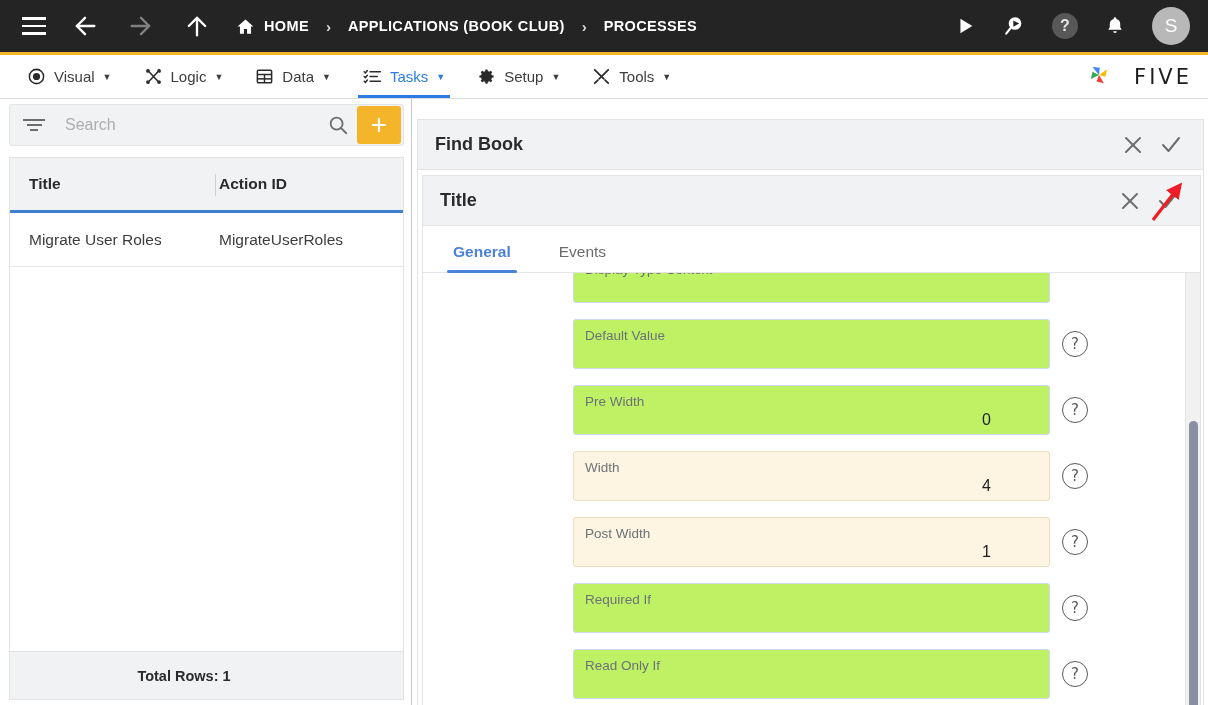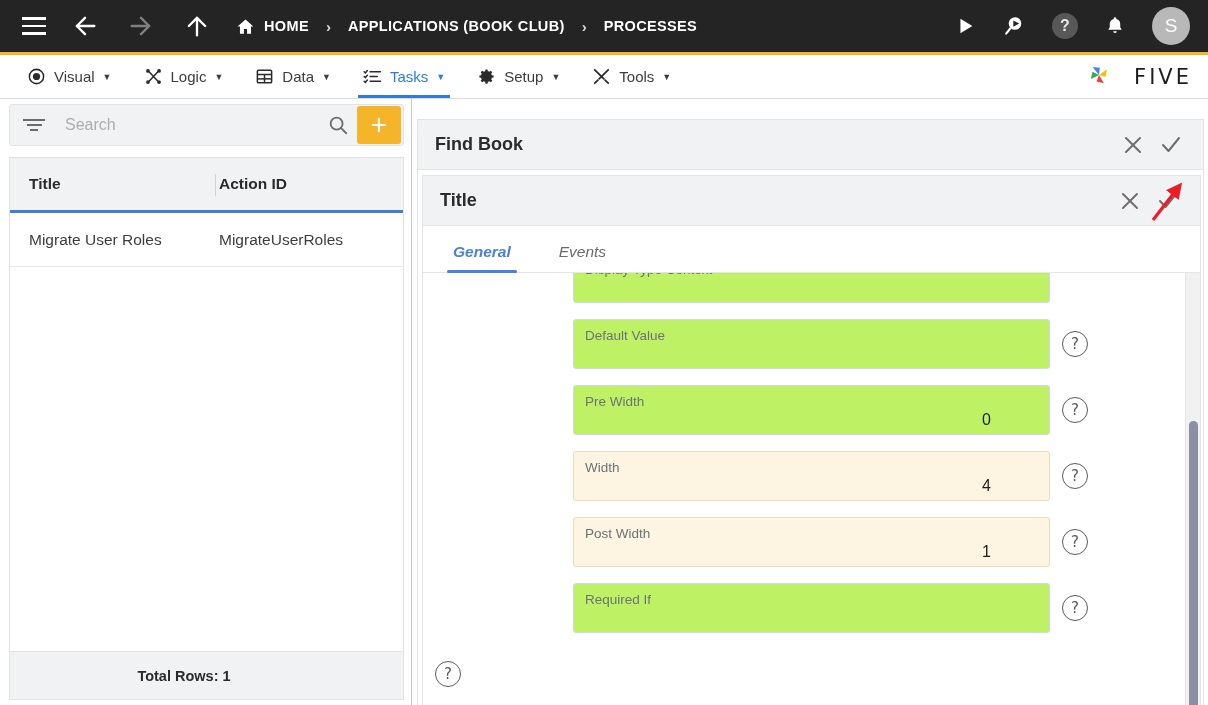--- a/index.html
+++ b/index.html
@@ -163,21 +163,21 @@
     cursor: pointer;
   }
   .ico-btn svg { width: 24px; height: 24px; }
 
   .inner-card {
     position: absolute; left: 4px; top: 55px; width: 779px; height: 539px;
     border: 1px solid #e2e3e5; background: #ffffff; overflow: hidden;
   }
   .tabs {
     height: 47px; display: flex; align-items: flex-end;
-    border-bottom: 1px solid #e4e5e7; background: #fff; font-style: italic;
+    border-bottom: 1px solid #e4e5e7; background: #fff;
   }
   .tab {
     position: relative; padding: 0 6px 11px 6px; font-size: 15.5px;
     color: #6b6b6b; cursor: pointer;
   }
   .tab:first-child { margin-left: 24px; }
   .tab + .tab { margin-left: 36px; }
   .tab.active { color: #4a82d8; font-weight: bold; }
   .tab.active::after {
     content: ""; position: absolute; left: 0; right: 0; bottom: -1px;
@@ -507,20 +507,24 @@
 
         <div class="field-row" style="top:310px;">
           <div class="field">
             <span class="f-label">Required If</span>
             <span class="f-value"></span>
           </div>
           <span class="helpq">?</span>
         </div>
 
         <div class="field-row" style="top:376px;">
+          <div class="field">
+            <span class="f-label">Read Only If</span>
+            <span class="f-value"></span>
+          </div>
           <span class="helpq">?</span>
         </div>
 
         <div class="vscroll">
           <div class="vthumb"></div>
         </div>
       </div>
     </div>
   </div>
 </div>

